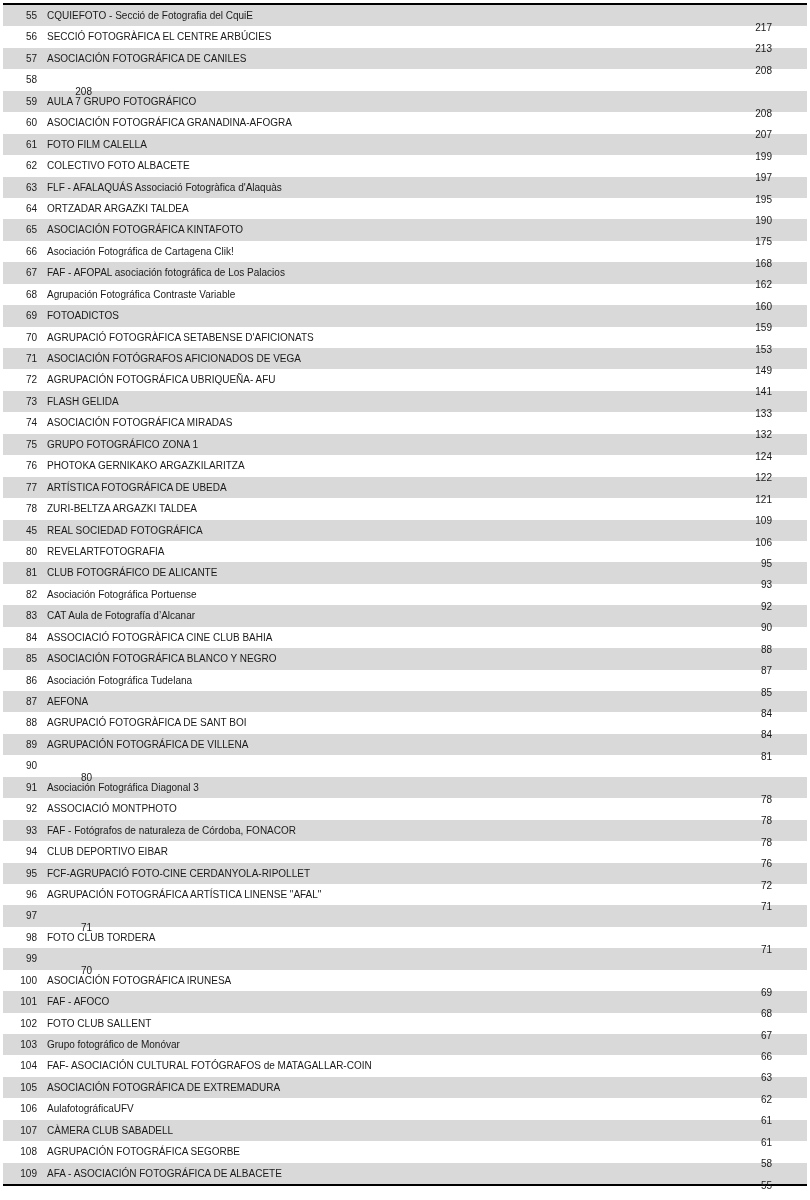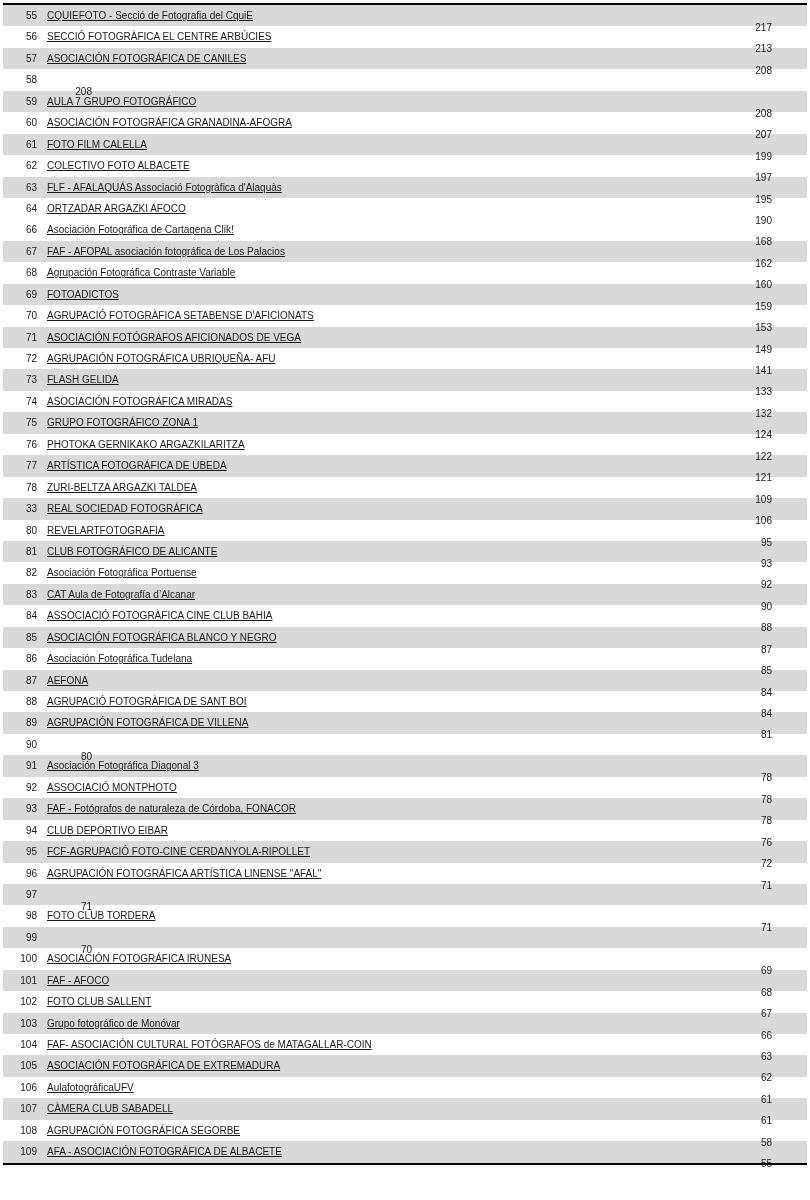--- a/index.html
+++ b/index.html
@@ -44,21 +44,20 @@
     overflow: hidden;
   }
   .cell.rank {
     flex: 0 0 34px;
     width: 34px;
     text-align: right;
   }
   .cell.name {
     flex: 1 1 auto;
     padding-left: 10px;
-    text-decoration: underline;
   }
   .cell.value {
     flex: 0 0 90px;
     width: 90px;
     text-align: right;
     padding-right: 35px;
     box-sizing: border-box;
     margin-top: 24px;
   }
 </style>
@@ -115,24 +114,29 @@
   </div>
 
   <div class="row shaded">
     <div class="cell rank">63</div>
     <div class="cell name">FLF - AFALAQUÁS Associació Fotogràfica d'Alaquàs</div>
     <div class="cell value">195</div>
   </div>
 
   <div class="row">
     <div class="cell rank">64</div>
-    <div class="cell name">ORTZADAR ARGAZKI AFOCO</div>
+    <div class="cell name">ORTZADAR ARGAZKI TALDEA</div>
     <div class="cell value">190</div>
   </div>
 
+  <div class="row shaded">
+    <div class="cell rank">65</div>
+    <div class="cell name">ASOCIACIÓN FOTOGRÁFICA KINTAFOTO</div>
+    <div class="cell value">175</div>
+  </div>
 
   <div class="row">
     <div class="cell rank">66</div>
     <div class="cell name">Asociación Fotográfica de Cartagena Clik!</div>
     <div class="cell value">168</div>
   </div>
 
   <div class="row shaded">
     <div class="cell rank">67</div>
     <div class="cell name">FAF - AFOPAL asociación fotográfica de Los Palacios</div>
@@ -199,21 +203,21 @@
     <div class="cell value">121</div>
   </div>
 
   <div class="row">
     <div class="cell rank">78</div>
     <div class="cell name">ZURI-BELTZA ARGAZKI TALDEA</div>
     <div class="cell value">109</div>
   </div>
 
   <div class="row shaded">
-    <div class="cell rank">33</div>
+    <div class="cell rank">45</div>
     <div class="cell name">REAL SOCIEDAD FOTOGRÁFICA</div>
     <div class="cell value">106</div>
   </div>
 
   <div class="row">
     <div class="cell rank">80</div>
     <div class="cell name">REVELARTFOTOGRAFIA</div>
     <div class="cell value">95</div>
   </div>
 

